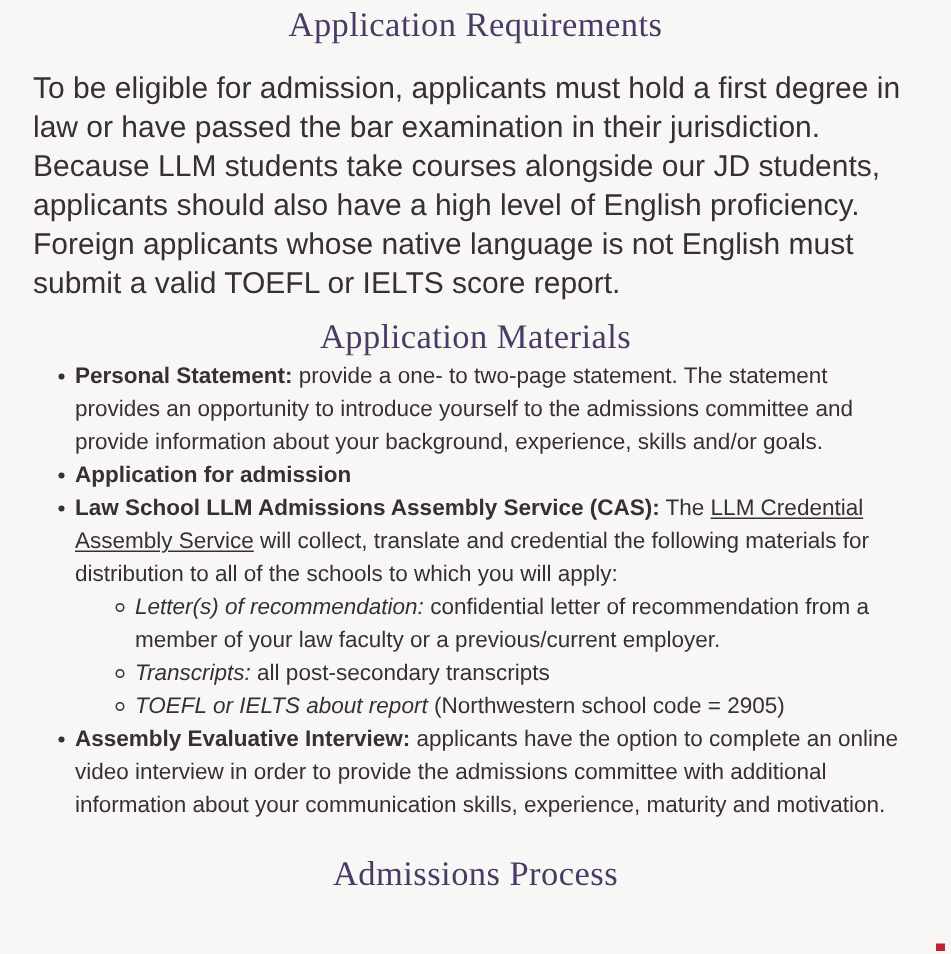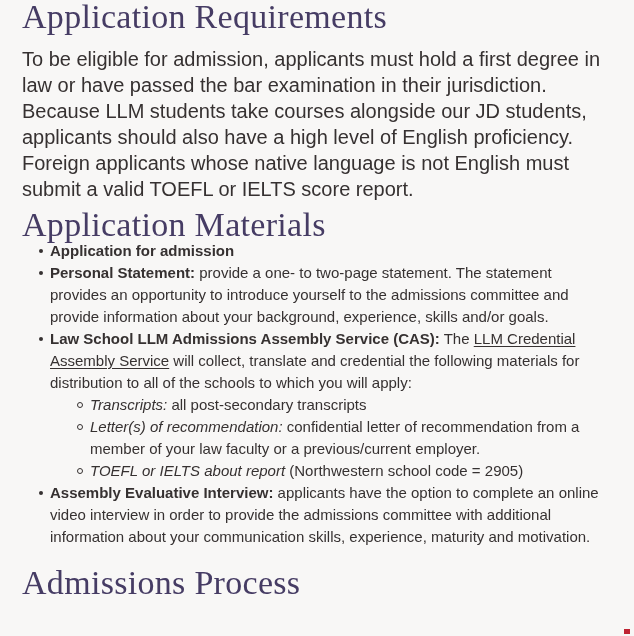--- a/index.html
+++ b/index.html
@@ -10,25 +10,26 @@
     overflow: hidden;
     position: relative;
     font-family: "Liberation Sans", sans-serif;
     color: #363131;
     box-sizing: border-box;
     padding: 2px 22px 8px 22px;
   }
   h2 {
     font-family: "Liberation Serif", serif;
     font-weight: 400;
-    font-size: 34px;
+    font-size: 23px;
     line-height: 30px;
     color: #463c64;
     letter-spacing: 0.3px;
     margin: 0 0 0 0;
+    text-align: center;
   }
   .h2-first    { margin-top: 0; }
   .h2-materials{ margin-top: 8px; }
   .h2-process  { margin-top: 20px; }
   p {
     font-size: 20px;
     margin: 14px 0 0 0;
   }
   .body-para  { line-height: 26px; }
   .intro-para { line-height: 24px; margin-bottom: 2px; }
@@ -91,28 +92,28 @@
 
   <section>
     <h2 class="h2-first">Application Requirements</h2>
     <p class="body-para">To be eligible for admission, applicants must hold a first degree in law or have passed the bar examination in their jurisdiction. Because LLM students take courses alongside our JD students, applicants should also have a high level of English proficiency. Foreign applicants whose native language is not English must submit a valid TOEFL or IELTS score report.</p>
   </section>
 
   <section>
     <h2 class="h2-materials">Application Materials</h2>
 
     <ul class="list">
+      <li><strong>Personal Statement:</strong><span> provide a one- to two-page statement. The statement provides an opportunity to introduce yourself to the admissions committee and provide information about your background, experience, skills and/or goals.</span></li>
+
       <li><strong>Application for admission</strong></li>
-
-      <li><strong>Personal Statement:</strong><span> provide a one- to two-page statement. The statement provides an opportunity to introduce yourself to the admissions committee and provide information about your background, experience, skills and/or goals.</span></li>
 
       <li><strong>Law School LLM Admissions Assembly Service (CAS):</strong><span> The </span><a class="link">LLM Credential Assembly Service</a><span> will collect, translate and credential the following materials for distribution to all of the schools to which you will apply:</span>
         <ul class="sublist">
+          <li><em>Letter(s) of recommendation:</em><span> confidential letter of recommendation from a member of your law faculty or a previous/current employer.</span></li>
           <li><em>Transcripts:</em><span> all post-secondary transcripts</span></li>
-          <li><em>Letter(s) of recommendation:</em><span> confidential letter of recommendation from a member of your law faculty or a previous/current employer.</span></li>
           <li><em>TOEFL or IELTS about report</em><span> (Northwestern school code = 2905)</span></li>
         </ul>
       </li>
 
       <li><strong>Assembly Evaluative Interview:</strong><span> applicants have the option to complete an online video interview in order to provide the admissions committee with additional information about your communication skills, experience, maturity and motivation.</span></li>
     </ul>
   </section>
 
   <section>
     <h2 class="h2-process">Admissions Process</h2>

